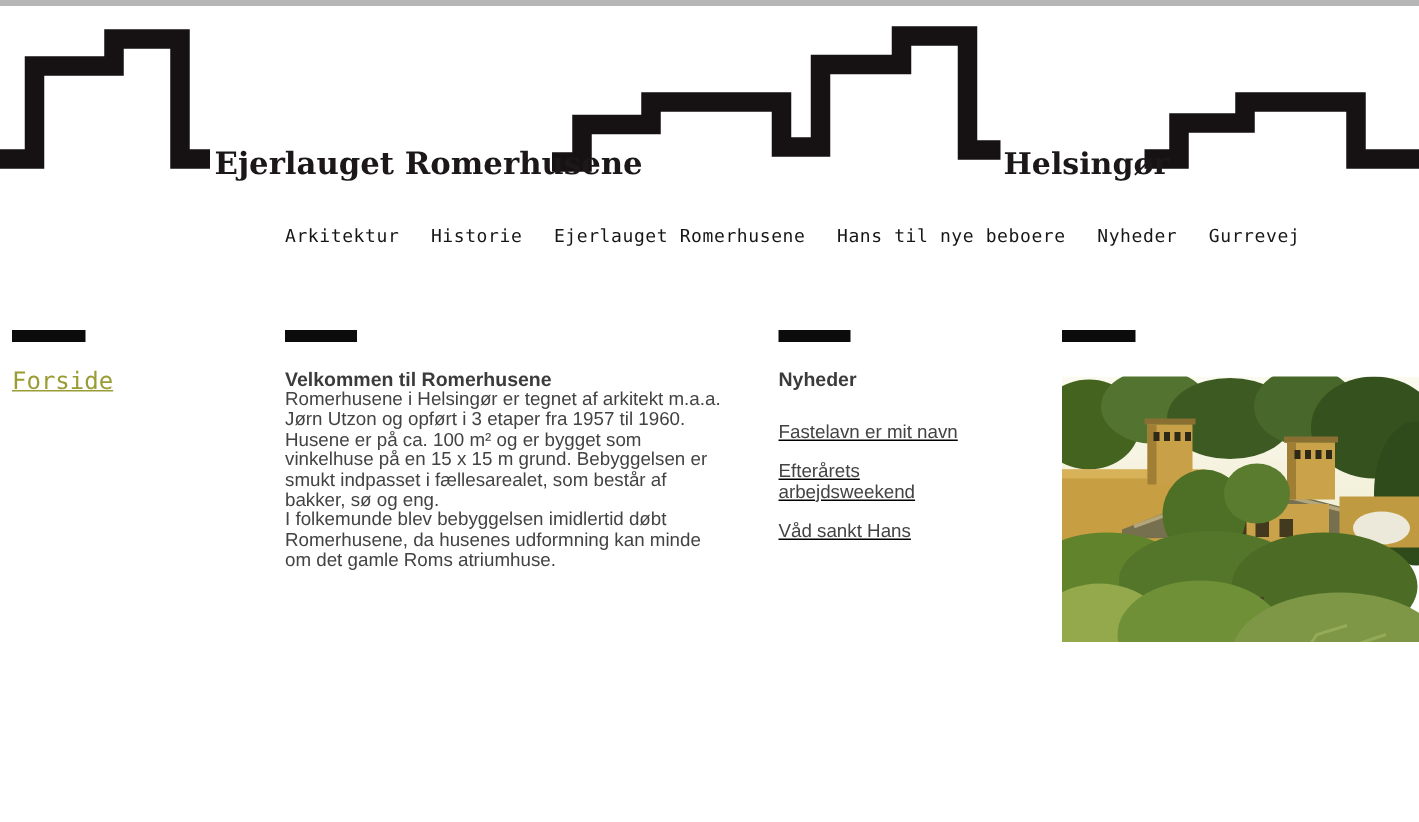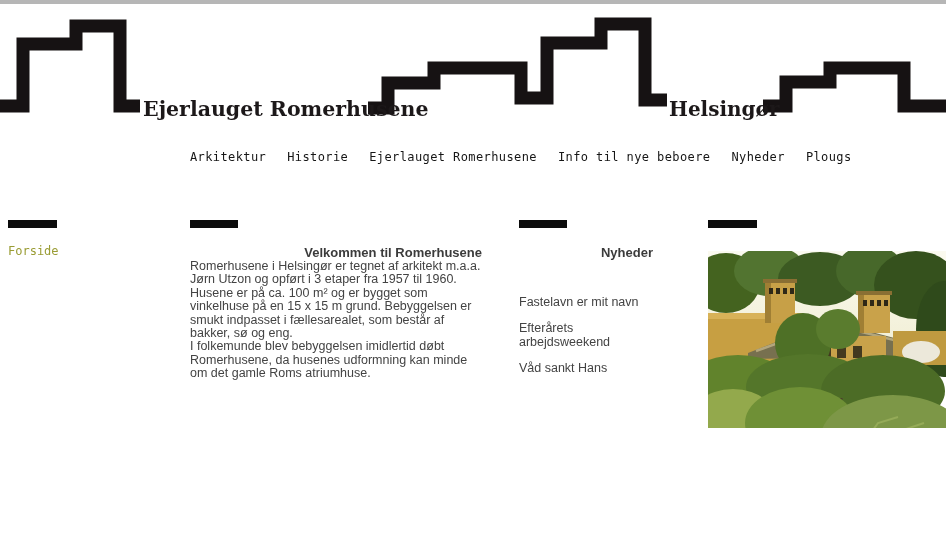--- a/index.html
+++ b/index.html
@@ -13,25 +13,25 @@
        font-family:"DejaVu Sans Mono","Liberation Mono",monospace;font-size:12px;
        letter-spacing:0.4px;color:#161616;white-space:nowrap;}
   .nav a{color:#161616;text-decoration:none;cursor:pointer;}
   .bar{height:8px;background:#0c0c0c;}
   .col{position:absolute;top:220px;}
   .col-left{left:8px;width:150px;}
   .col-main{left:190px;width:292px;}
   .col-news{left:519px;width:134px;}
   .col-photo{left:708px;width:238px;}
   .home-link{display:inline-block;margin-top:16px;
-       font-family:"DejaVu Sans Mono","Liberation Mono",monospace;font-size:12px;
-       color:#9a9c34;cursor:pointer;}
-  .heading{margin-top:17px;font-size:13px;font-weight:bold;color:#3b3b3b;text-align:right;}
+       font-family:"DejaVu Sans Mono","Liberation Mono",monospace;font-size:16px;
+       color:#9a9c34;text-decoration:underline;cursor:pointer;}
+  .heading{margin-top:17px;font-size:13px;font-weight:bold;color:#3b3b3b;}
   .bodytext{font-size:12.5px;line-height:13.4px;color:#434343;}
-  .news-list{margin-top:36px;}
+  .news-list{margin-top:22px;text-decoration:underline;}
   .news-item{display:block;font-size:12.5px;line-height:13.4px;color:#434343;
        margin-bottom:13px;text-decoration:none;cursor:pointer;}
   .photo{display:block;margin-top:23px;}
 </style>
 </head>
 <body>
 
 <div class="page">
   <div class="topstrip"></div>
 
@@ -40,23 +40,23 @@
     <polyline points="368,108 388,108 388,83 434,83 434,68 521,68 521,98 547,98 547,43 601,43 601,24 645,24 645,100 667,100"></polyline>
     <polyline points="763,106 786,106 786,82 830,82 830,68 904,68 904,106 946,106"></polyline>
     <text class="logo-text" x="143" y="116" font-size="20.5">Ejerlauget Romerhusene</text>
     <text class="logo-text" x="669" y="116" font-size="20">Helsingør</text>
   </svg>
 
   <nav class="nav">
     <a>Arkitektur</a>
     <a>Historie</a>
     <a>Ejerlauget Romerhusene</a>
-    <a>Info til nye beboere</a>
+    <a>Hans til nye beboere</a>
     <a>Nyheder</a>
-    <a>Plougs</a>
+    <a>Gurrevej</a>
   </nav>
 
   <div class="col col-left">
     <div class="bar" style="width:49px"></div>
     <a class="home-link">Forside</a>
   </div>
 
   <div class="col col-main">
     <div class="bar" style="width:48px"></div>
     <div class="heading">Velkommen til Romerhusene</div>

